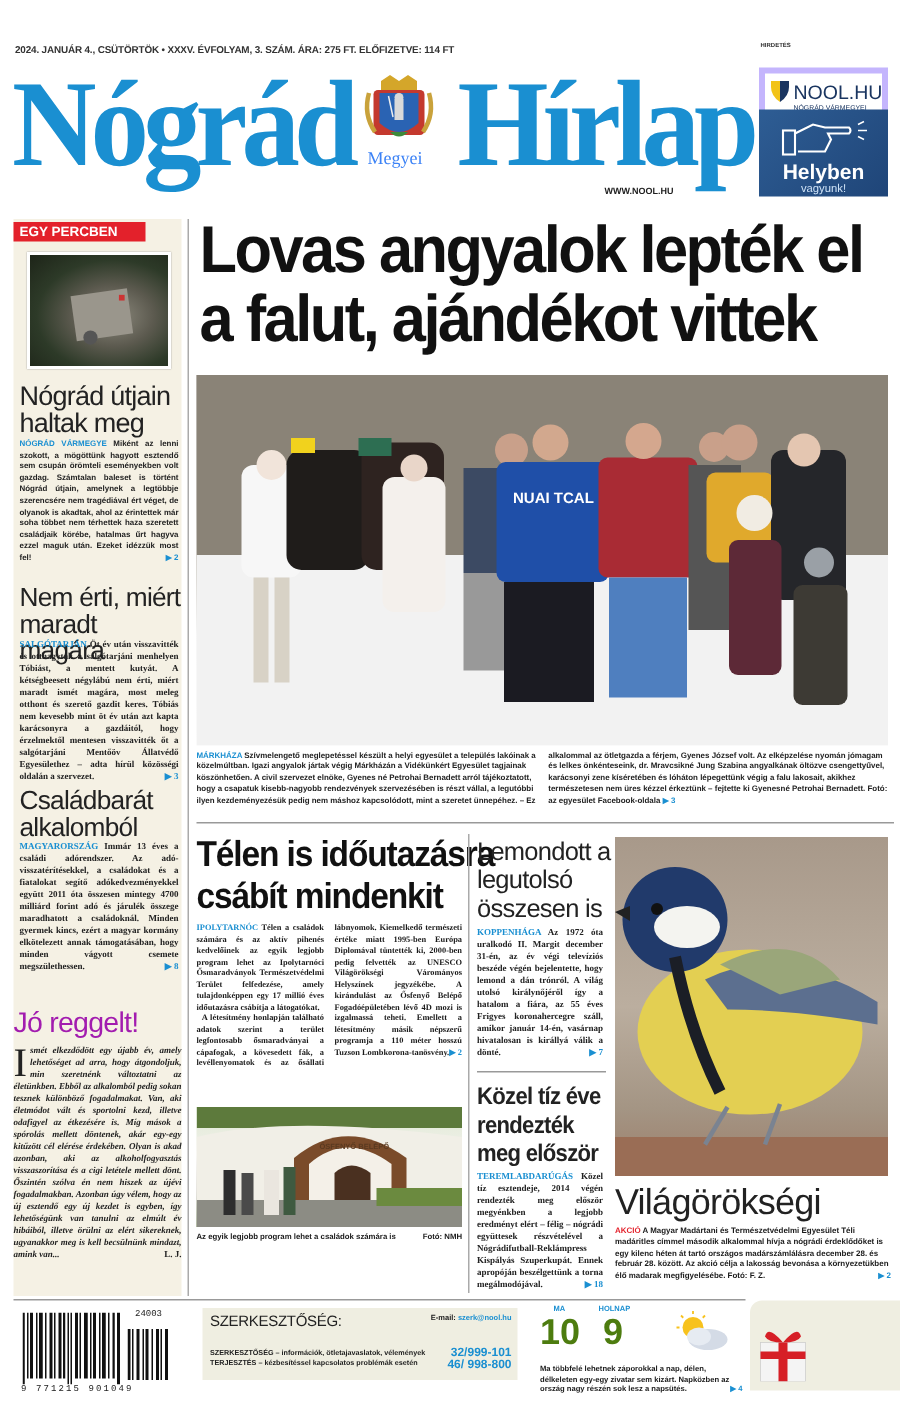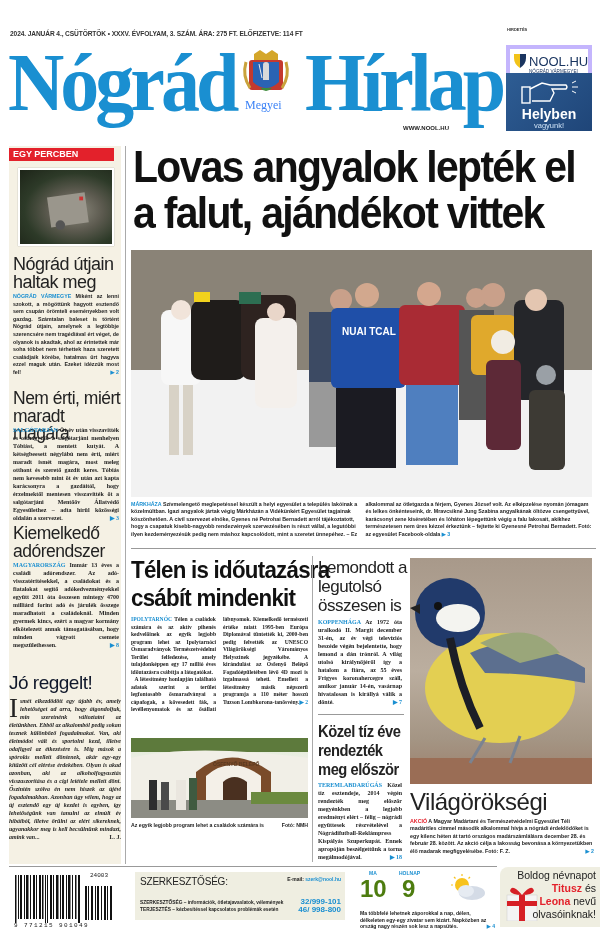--- a/index.html
+++ b/index.html
@@ -20,35 +20,35 @@
   .nool-shield { position: absolute; left: 4px; top: 5px; width: 12px; height: 14px; }
   .nool-name { position: absolute; left: 19px; top: 5px; font-size: 13px; color: #1a3560; }
   .nool-sub { position: absolute; left: 19px; top: 20px; font-size: 4.6px; color: #1a3560; line-height: 1.2; }
   .helyben-box { left: 506px; top: 73px; width: 86px; height: 58px; background: linear-gradient(135deg, #2e5d94, #1f4578); }
   .helyben-hand { position: absolute; left: 14px; top: 6px; width: 60px; height: 26px; }
   .helyben-title { position: absolute; left: 0; width: 100%; top: 33px; text-align: center; color: #fff; font-weight: bold; font-size: 14px; }
   .helyben-sub { position: absolute; left: 0; width: 100%; top: 48px; text-align: center; color: #cfe3f7; font-size: 7.5px; }
 
   
   .leftcol { left: 9px; top: 146px; width: 112px; height: 718px; background: #f5f1e4; }
-  .egy-percben { left: 9px; top: 148px; width: 105px; height: 13px; background: #e3212b; color: #fff; font-weight: bold; font-size: 9px; padding-left: 4px; line-height: 13px; }
+  .egy-percben { left: 9px; top: 148px; width: 88px; height: 13px; background: #e3212b; color: #fff; font-weight: bold; font-size: 9px; padding-left: 4px; line-height: 13px; }
   .car-photo { left: 18px; top: 168px; width: 96px; height: 78px; border: 2px solid #fff; box-shadow: 0 0 1px #999; background: radial-gradient(ellipse at 60% 55%, #8d8a7e 0%, #5c5a4f 35%, #2d3a28 65%, #1d2418 100%); }
   .headline-l { font-family: "Liberation Sans", sans-serif; color: #222; line-height: 1; letter-spacing: -0.5px; }
   .h-nograd { left: 13px; top: 255px; font-size: 18px; font-weight: normal; width: 110px; }
   .bodytext { font-size: 5.3px; line-height: 7.6px; color: #222; text-align: justify; font-weight: bold; }
   .serifbody { font-family: "Liberation Serif", serif; font-size: 6px; line-height: 8px; font-weight: bold; text-align: justify; color: #222; }
   .kicker { color: #1a8fd1; font-weight: bold; }
   .kicker-red { color: #e3212b; font-weight: bold; }
   .ref { color: #1a8fd1; font-weight: bold; float: right; }
   .b-nograd { left: 13px; top: 293px; width: 106px; }
   .h-nemerti { left: 13px; top: 390px; font-size: 17.5px; width: 110px; }
   .b-nemerti { left: 13px; top: 426px; width: 106px; }
   .h-csalad { left: 13px; top: 525px; font-size: 17.5px; width: 110px; }
   .b-csalad { left: 13px; top: 561px; width: 106px; }
-  .jo-reggelt { left: 9px; top: 672px; font-size: 19px; color: #0f172a; letter-spacing: -0.5px; }
+  .jo-reggelt { left: 9px; top: 672px; font-size: 19px; color: #a21caf; letter-spacing: -0.5px; }
   .b-jo { left: 9px; top: 697px; width: 112px; font-style: italic; }
   .dropcap { float: left; font-size: 27px; line-height: 22px; margin-right: 2px; font-family: "Liberation Serif", serif; font-style: normal; font-weight: normal; }
   .vline { background: #aaa; width: 1px; }
 
   
   .main-head { left: 133px; top: 144px; width: 465px; font-family: "Liberation Sans", sans-serif; font-weight: bold; font-size: 44px; line-height: 46px; letter-spacing: -1.8px; transform: scaleX(0.93); transform-origin: left top; white-space: nowrap; color: #111; }
   .main-photo { left: 131px; top: 250px; width: 461px; height: 247px; overflow: hidden; background: linear-gradient(#7b7467 0%, #8c8578 35%, #b8b3aa 55%, #eeeeee 70%, #f7f7f7 100%); }
   .caption-main { left: 131px; top: 501px; width: 461px; font-size: 5.3px; line-height: 7.4px; font-weight: bold; column-count: 2; column-gap: 8px; text-align: left; color: #222; }
   .hrule { height: 1px; background: #999; }
 
@@ -141,21 +141,21 @@
     <circle cx="42" cy="58" r="5" fill="#555"></circle>
     <rect x="62" y="28" width="4" height="4" fill="#c33"></rect>
   </svg>
 </div>
 <div class="abs headline-l h-nograd">Nógrád útjain haltak meg</div>
 <div class="abs bodytext b-nograd"><span class="kicker">NÓGRÁD VÁRMEGYE</span><span> Miként az lenni szokott, a mögöttünk hagyott esztendő sem csupán örömteli eseményekben volt gazdag. Számtalan baleset is történt Nógrád útjain, amelynek a legtöbbje szerencsére nem tragédiával ért véget, de olyanok is akadtak, ahol az érintettek már soha többet nem térhettek haza szeretett családjaik körébe, hatalmas űrt hagyva ezzel maguk után. Ezeket idézzük most fel!</span> <span class="ref">▶ 2</span></div>
 
 <div class="abs headline-l h-nemerti">Nem érti, miért maradt magára</div>
 <div class="abs serifbody b-nemerti"><span class="kicker">SALGÓTARJÁN</span><span> Öt év után visszavitték és otthagyták a salgótarjáni menhelyen Tóbiást, a mentett kutyát. A kétségbeesett négylábú nem érti, miért maradt ismét magára, most meleg otthont és szerető gazdit keres. Tóbiás nem kevesebb mint öt év után azt kapta karácsonyra a gazdáitól, hogy érzelmektől mentesen visszavitték őt a salgótarjáni Mentőöv Állatvédő Egyesülethez – adta hírül közösségi oldalán a szervezet.</span> <span class="ref">▶ 3</span></div>
 
-<div class="abs headline-l h-csalad">Kiemelkedő adórendszer</div>
+<div class="abs headline-l h-csalad">Családbarát alkalomból</div>
 <div class="abs serifbody b-csalad"><span class="kicker">MAGYARORSZÁG</span><span> Immár 13 éves a családi adórendszer. Az adó-visszatérítésekkel, a családokat és a fiatalokat segítő adókedvezményekkel együtt 2011 óta összesen mintegy 4700 milliárd forint adó és járulék összege maradhatott a családoknál. Minden gyermek kincs, ezért a magyar kormány elkötelezett annak támogatásában, hogy minden vágyott csemete megszülethessen.</span> <span class="ref">▶ 8</span></div>
 
 <div class="abs jo-reggelt">Jó reggelt!</div>
 <div class="abs serifbody b-jo"><span class="dropcap">I</span><span>smét elkezdődött egy újabb év, amely lehetőséget ad arra, hogy átgondoljuk, min szeretnénk változtatni az életünkben. Ebből az alkalomból pedig sokan tesznek különböző fogadalmakat. Van, aki életmódot vált és sportolni kezd, illetve odafigyel az étkezésére is. Míg mások a spórolás mellett döntenek, akár egy-egy kitűzött cél elérése érdekében. Olyan is akad azonban, aki az alkoholfogyasztás visszaszorítása és a cigi letétele mellett dönt. Őszintén szólva én nem hiszek az újévi fogadalmakban. Azonban úgy vélem, hogy az új esztendő egy új kezdet is egyben, így lehetőségünk van tanulni az elmúlt év hibáiból, illetve örülni az elért sikereknek, ugyanakkor meg is kell becsülnünk mindazt, amink van...</span> <span style="float:right;font-style:normal">L. J.</span></div>
 
 <div class="abs vline" style="left:125px; top:146px; height:718px;"></div>
 
 <div class="abs main-head">
   <div>Lovas angyalok lepték el</div>
   <div>a falut, ajándékot vittek</div>
@@ -336,19 +336,13 @@
   <div class="w-text"><span>Ma többfelé lehetnek záporokkal a nap, délen, délkeleten egy-egy zivatar sem kizárt. Napközben az ország nagy részén sok lesz a napsütés.</span> <span class="ref">▶ 4</span></div>
 </div>
 
 <div class="abs nameday">
   <svg class="gift" viewBox="0 0 36 40">
     <rect x="3" y="14" width="30" height="26" fill="#f4f4f4" stroke="#ccc" stroke-width="0.5"></rect>
     <rect x="15" y="14" width="6" height="26" fill="#d61f26"></rect>
     <rect x="3" y="20" width="30" height="5" fill="#d61f26"></rect>
     <path d="M18 14 Q8 2 6 10 Q8 14 18 14 Q28 2 30 10 Q28 14 18 14" fill="#d61f26"></path>
   </svg>
-  <div class="nameday-text">
-    <div>Boldog névnapot</div>
-    <div><span class="name">Titusz</span> <span>és</span></div>
-    <div><span class="name">Leona</span> <span>nevű</span></div>
-    <div>olvasóinknak!</div>
-  </div>
 </div>
 
 </body></html>

